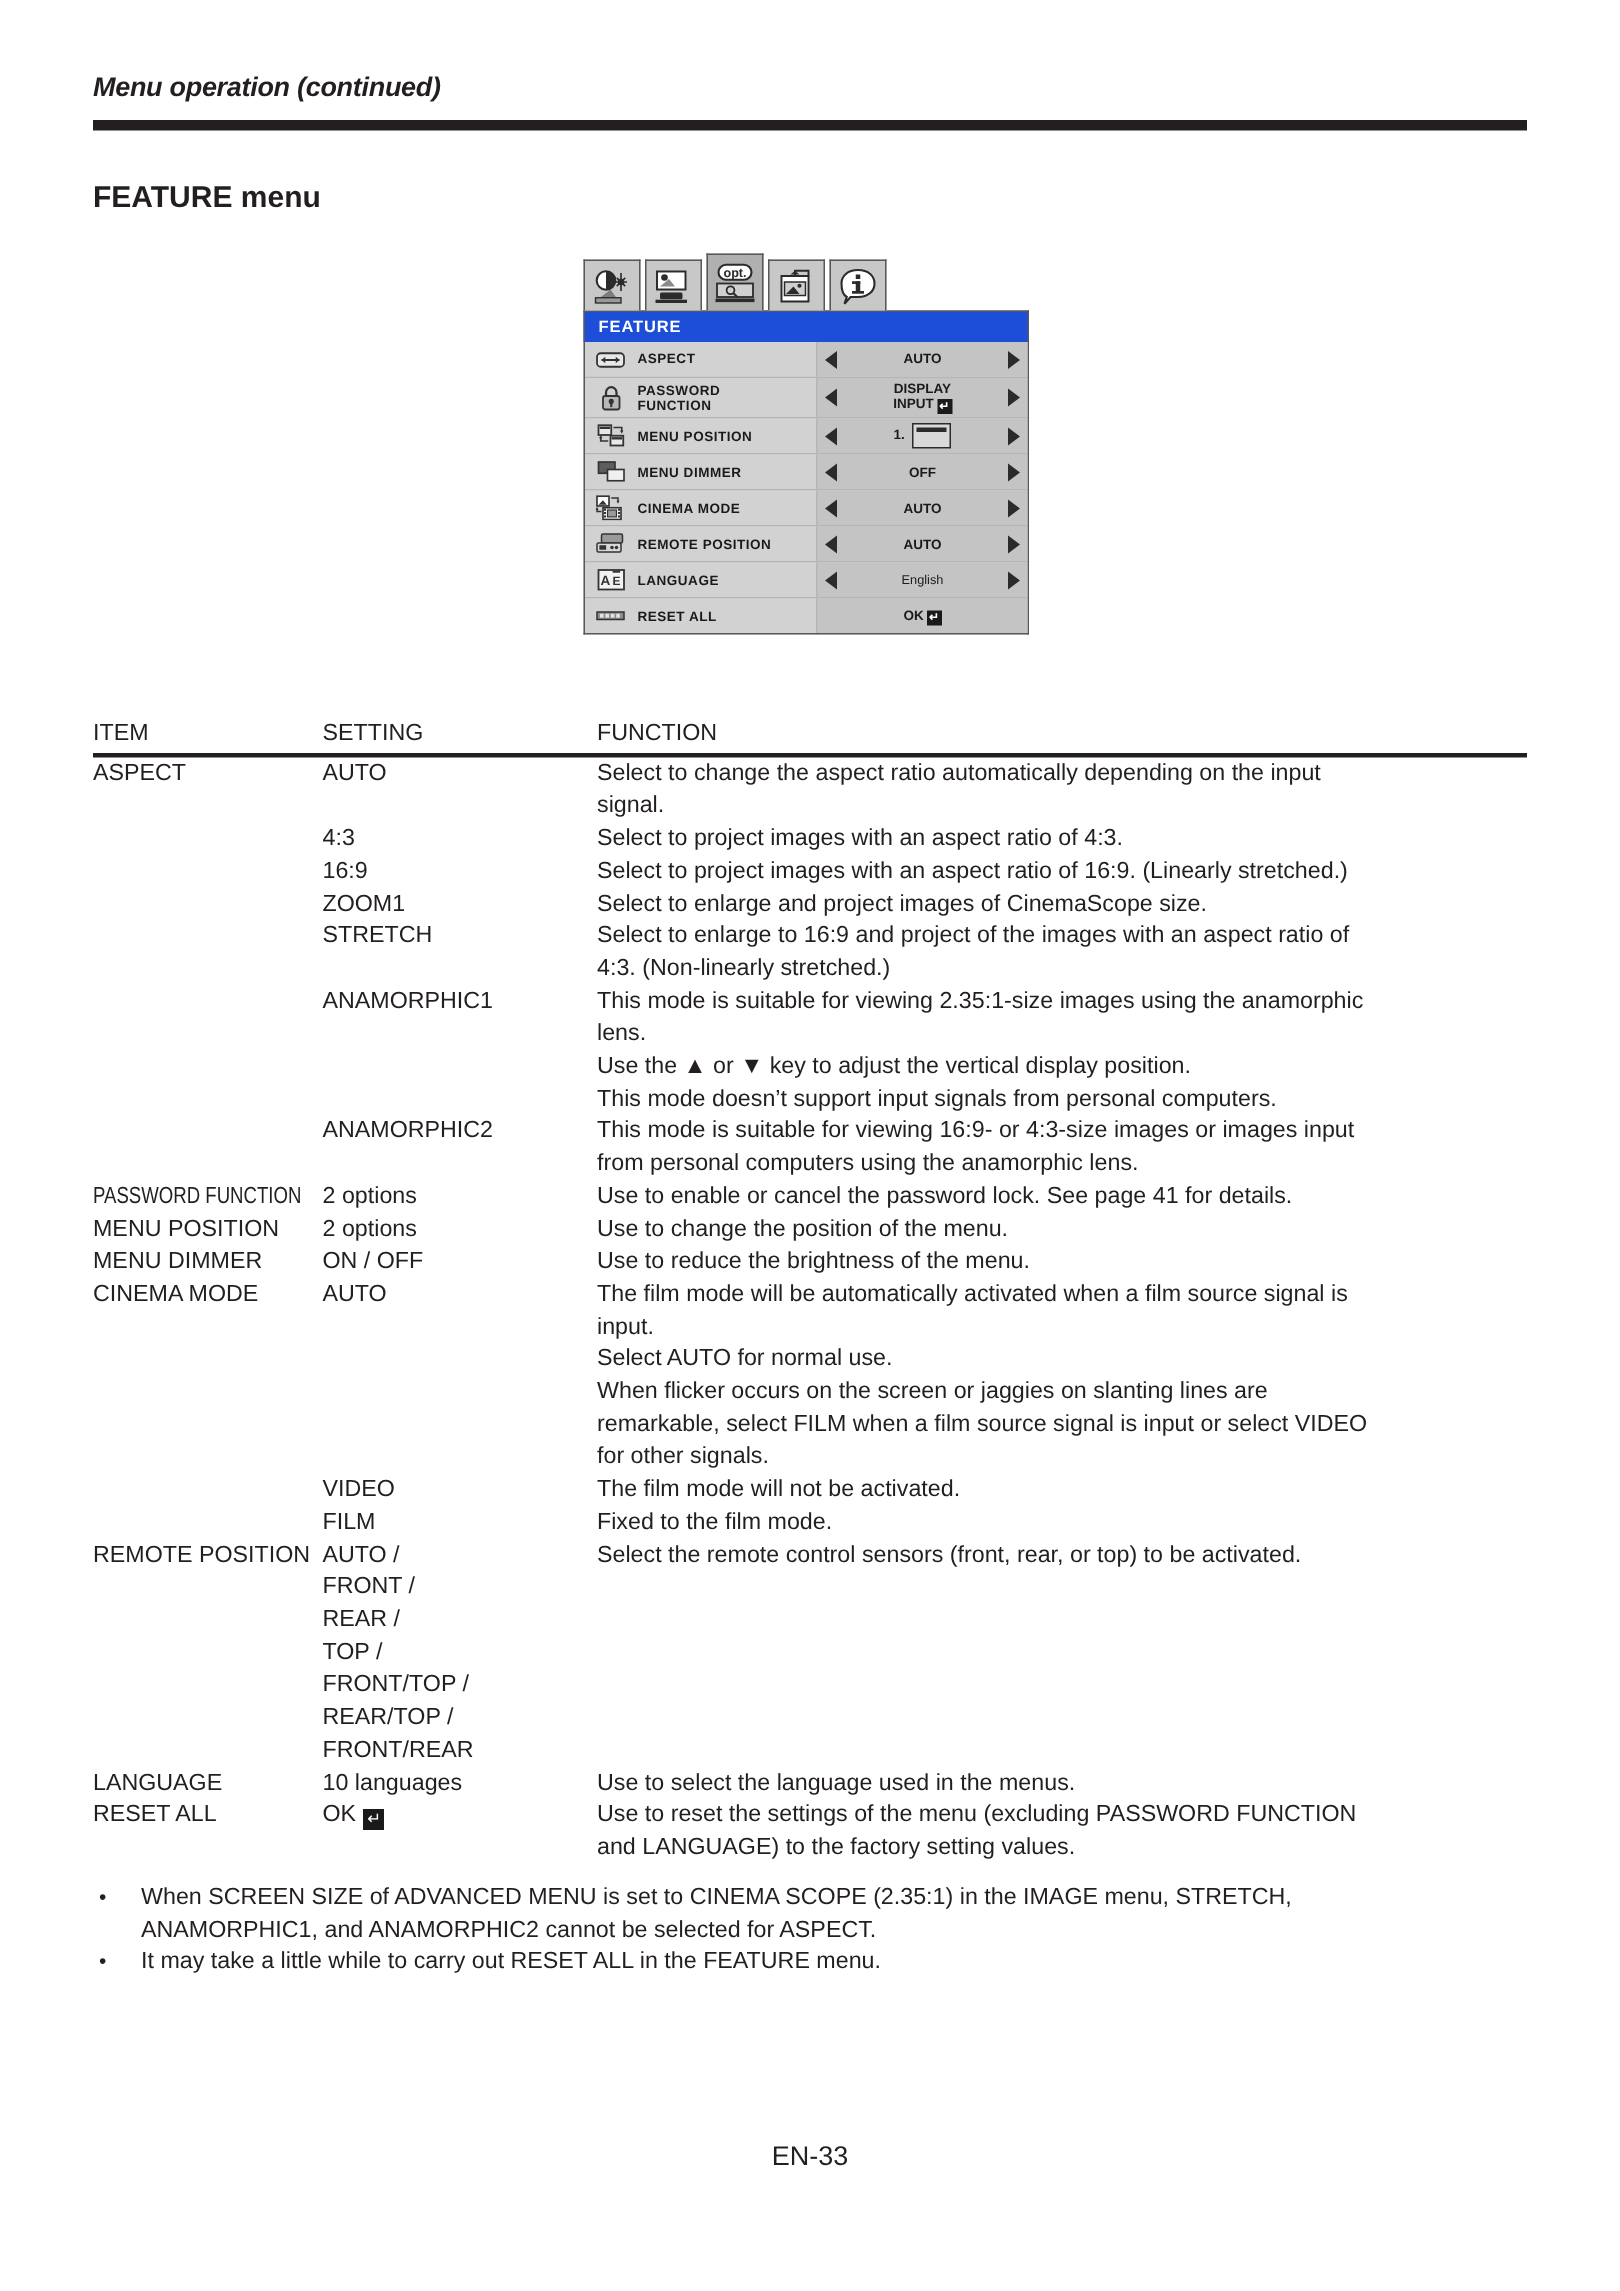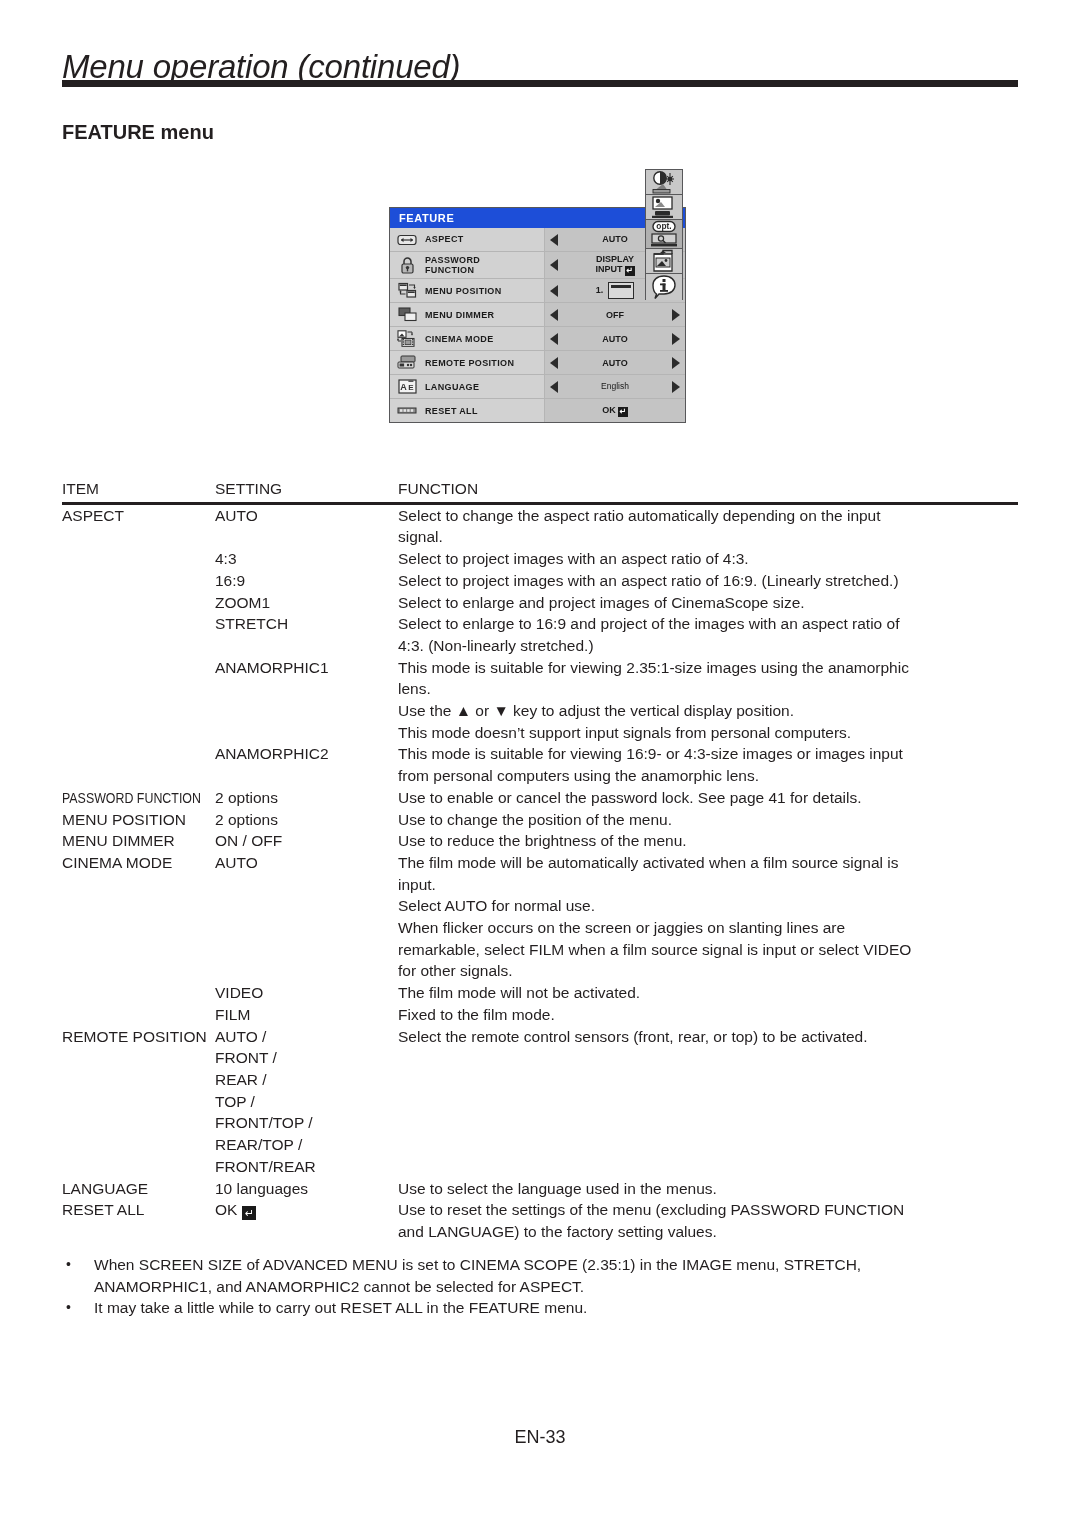--- a/index.html
+++ b/index.html
@@ -18,22 +18,22 @@
   .page {
     position: absolute;
     inset: 0;
   }
 
   
   .page-title {
     position: absolute;
     left: 62px;
     top: 48px;
-    font-size: 33px;
-    font-weight: normal;
+    font-size: 18px;
+    font-weight: bold;
     font-style: italic;
     letter-spacing: -0.2px;
     color: #231f20;
     white-space: nowrap;
   }
   .title-rule {
     position: absolute;
     left: 62px;
     top: 80px;
     width: 956px;
@@ -54,21 +54,20 @@
   .osd {
     position: absolute;
     left: 389px;
     top: 169px;
     width: 297px;
   }
   .osd-tabs {
     display: flex;
     height: 38px;
     align-items: flex-end;
-    flex-direction: column;
   }
   .osd-tab {
     width: 38px;
     height: 34px;
     margin-right: 3px;
     background: #c8c8c8;
     border: 1px solid #58585a;
     border-bottom: none;
     box-sizing: border-box;
     position: relative;

